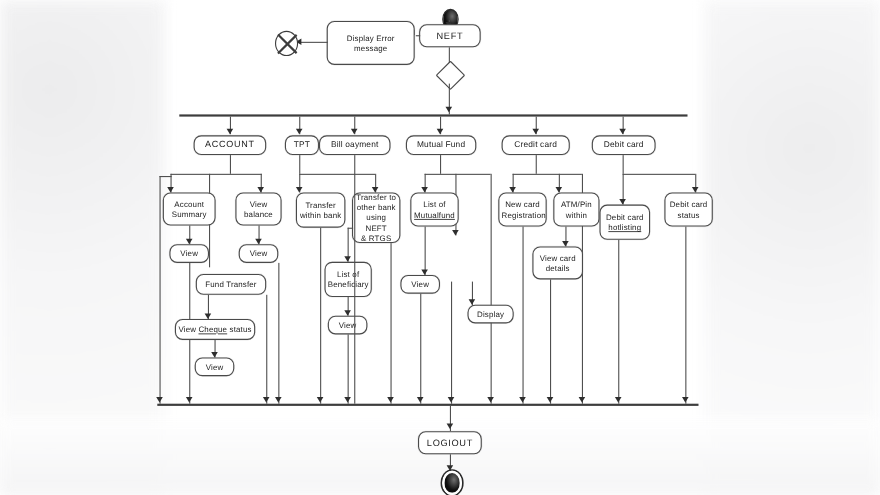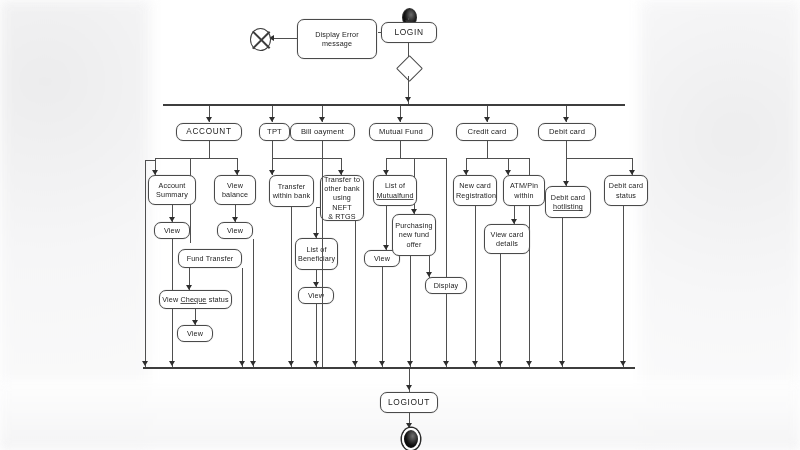--- a/index.html
+++ b/index.html
@@ -93,21 +93,21 @@
   <div class="page-wash wash-right"></div>
   <div class="wash-bottom"></div>
 
   <div id="canvas">
 
     <div class="start" style="left:402px;top:8px;"></div>
     <div class="ln lnv" style="left:408px;top:18px;height:7px;"></div>
     <div class="arrow" style="left:405px;top:20px;"></div>
 
     <div class="node login" style="left:381px;top:22px;width:56px;height:21px;">
-      <span class="txt">LOGIN</span>
+      <span class="txt">NEFT</span>
     </div>
 
     <div class="ln lnv" style="left:408px;top:43px;height:17px;"></div>
     <div class="diamond" style="left:400px;top:59px;"></div>
     <div class="ln lnv" style="left:408px;top:76px;height:28px;"></div>
     <div class="arrow" style="left:405px;top:97px;"></div>
 
     <div class="ln lnh" style="left:355px;top:32px;width:27px;"></div>
     <div class="arrow-left" style="left:352px;top:29px;"></div>
     <div class="elabel" style="left:357px;top:27px;">invalid</div>
@@ -273,25 +273,20 @@
       <span class="txt">List of<br><span class="sq">Mutualfund</span></span>
     </div>
     <div class="ln lnv" style="left:386px;top:206px;height:44px;"></div>
     <div class="arrow" style="left:383px;top:245px;"></div>
     <div class="node" style="left:364px;top:250px;width:36px;height:17px;">
       <span class="txt">View</span>
     </div>
     <div class="ln lnv" style="left:382px;top:267px;height:100px;"></div>
     <div class="arrow" style="left:379px;top:361px;"></div>
 
-    <div class="node" style="left:392px;top:214px;width:44px;height:42px;">
-      <span class="txt">Purchasing
-new fund
-offer</span>
-    </div>
     <div class="ln lnv" style="left:429px;top:256px;height:22px;"></div>
     <div class="arrow" style="left:426px;top:272px;"></div>
     <div class="node" style="left:425px;top:277px;width:42px;height:17px;">
       <span class="txt">Display</span>
     </div>
     <div class="ln lnv" style="left:410px;top:256px;height:111px;"></div>
     <div class="arrow" style="left:407px;top:361px;"></div>
 
     <div class="ln lnv" style="left:487px;top:141px;height:17px;"></div>
     <div class="ln lnh" style="left:466px;top:158px;width:63px;"></div>

